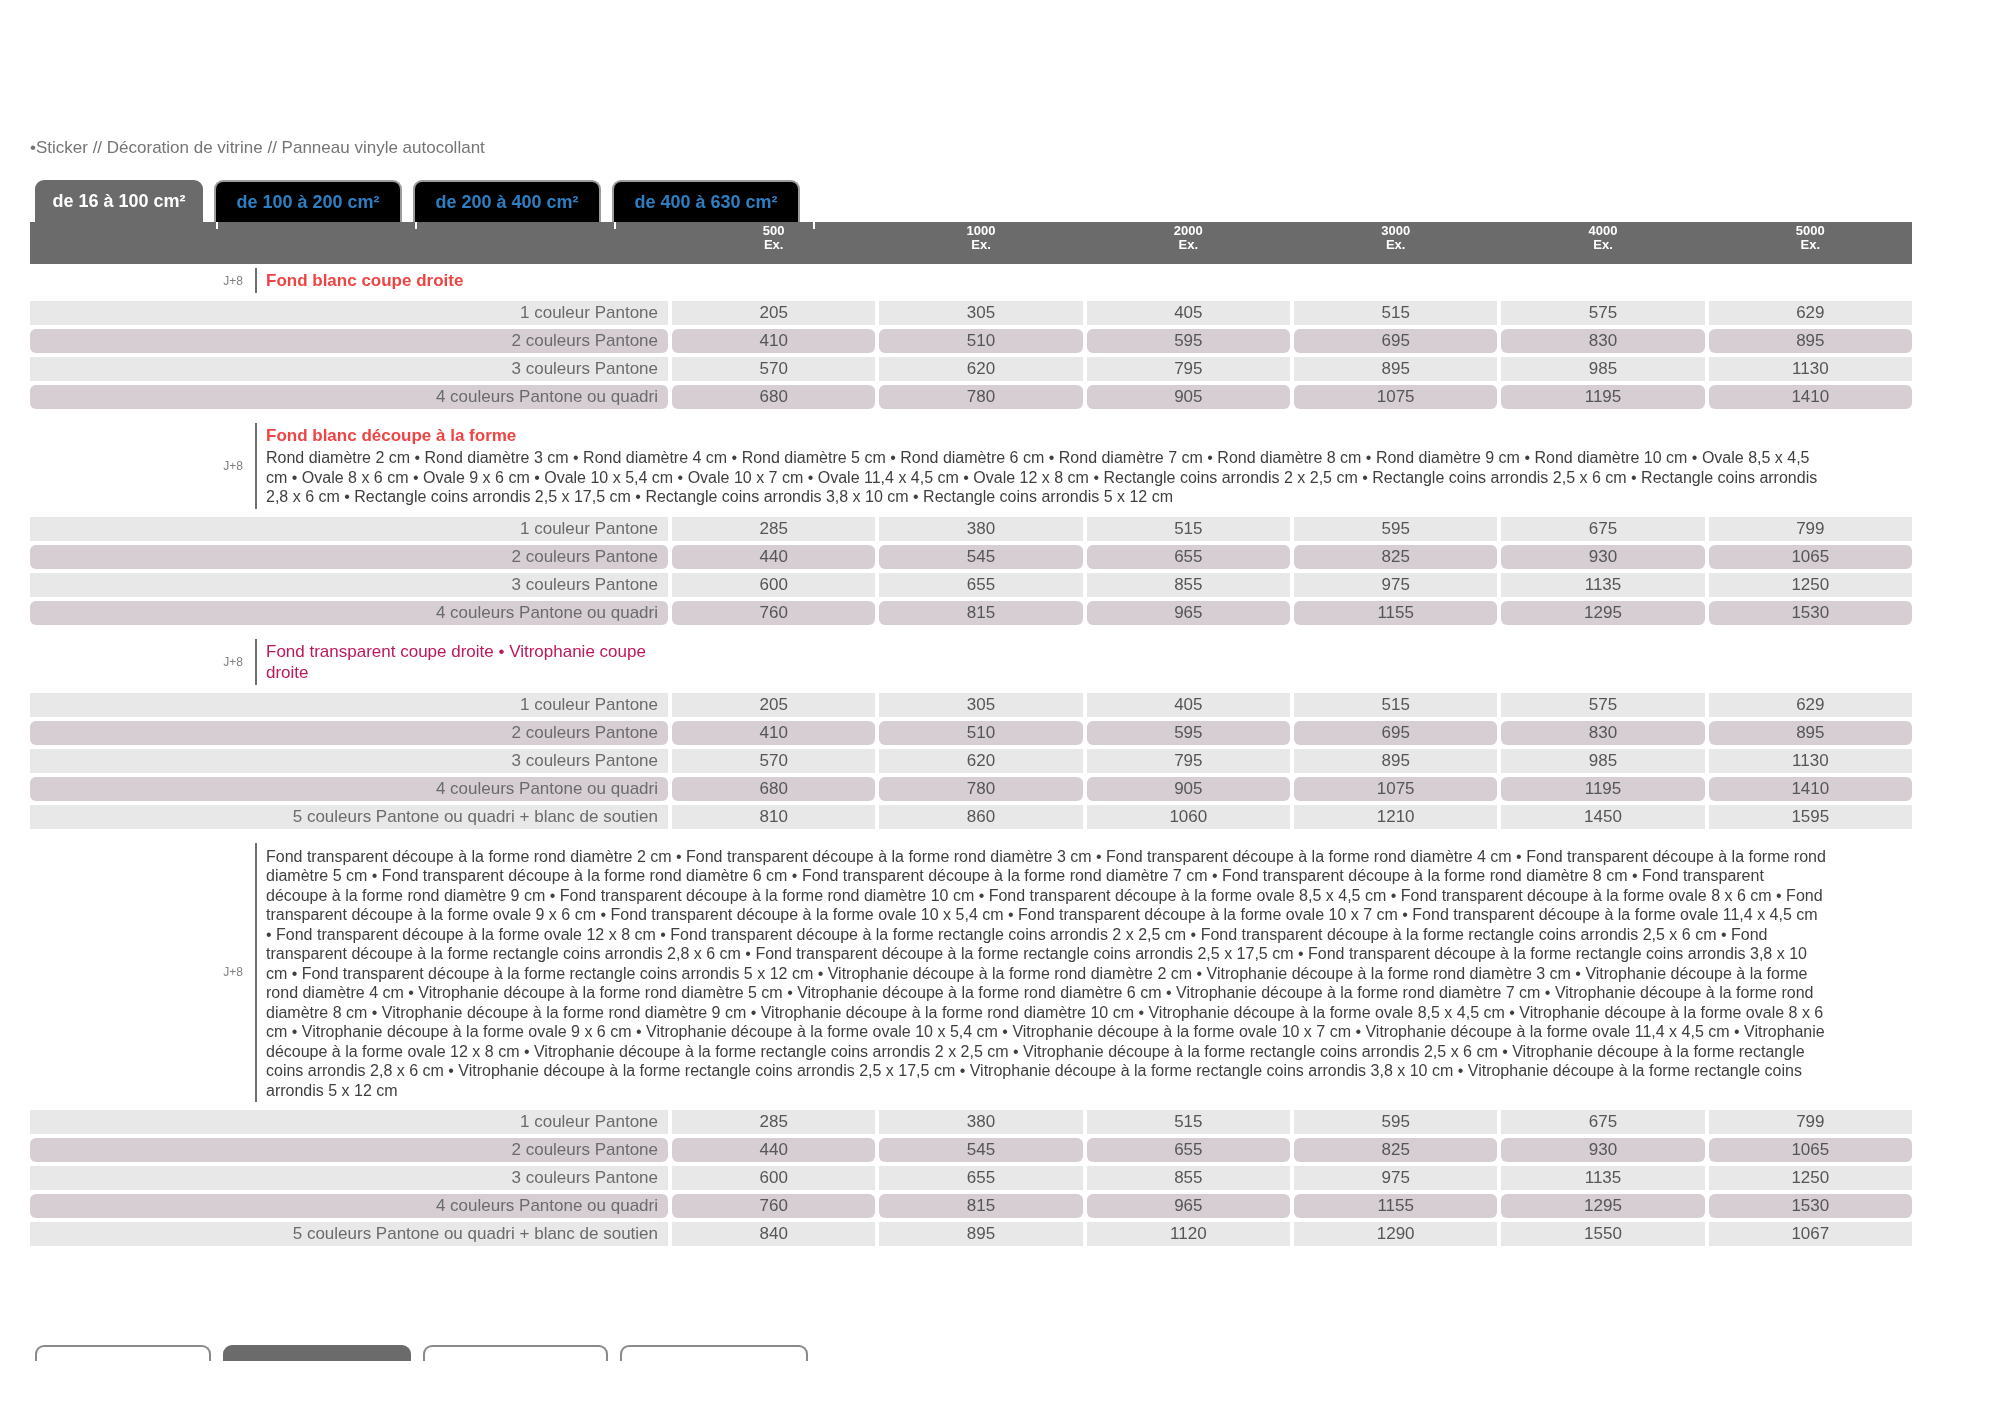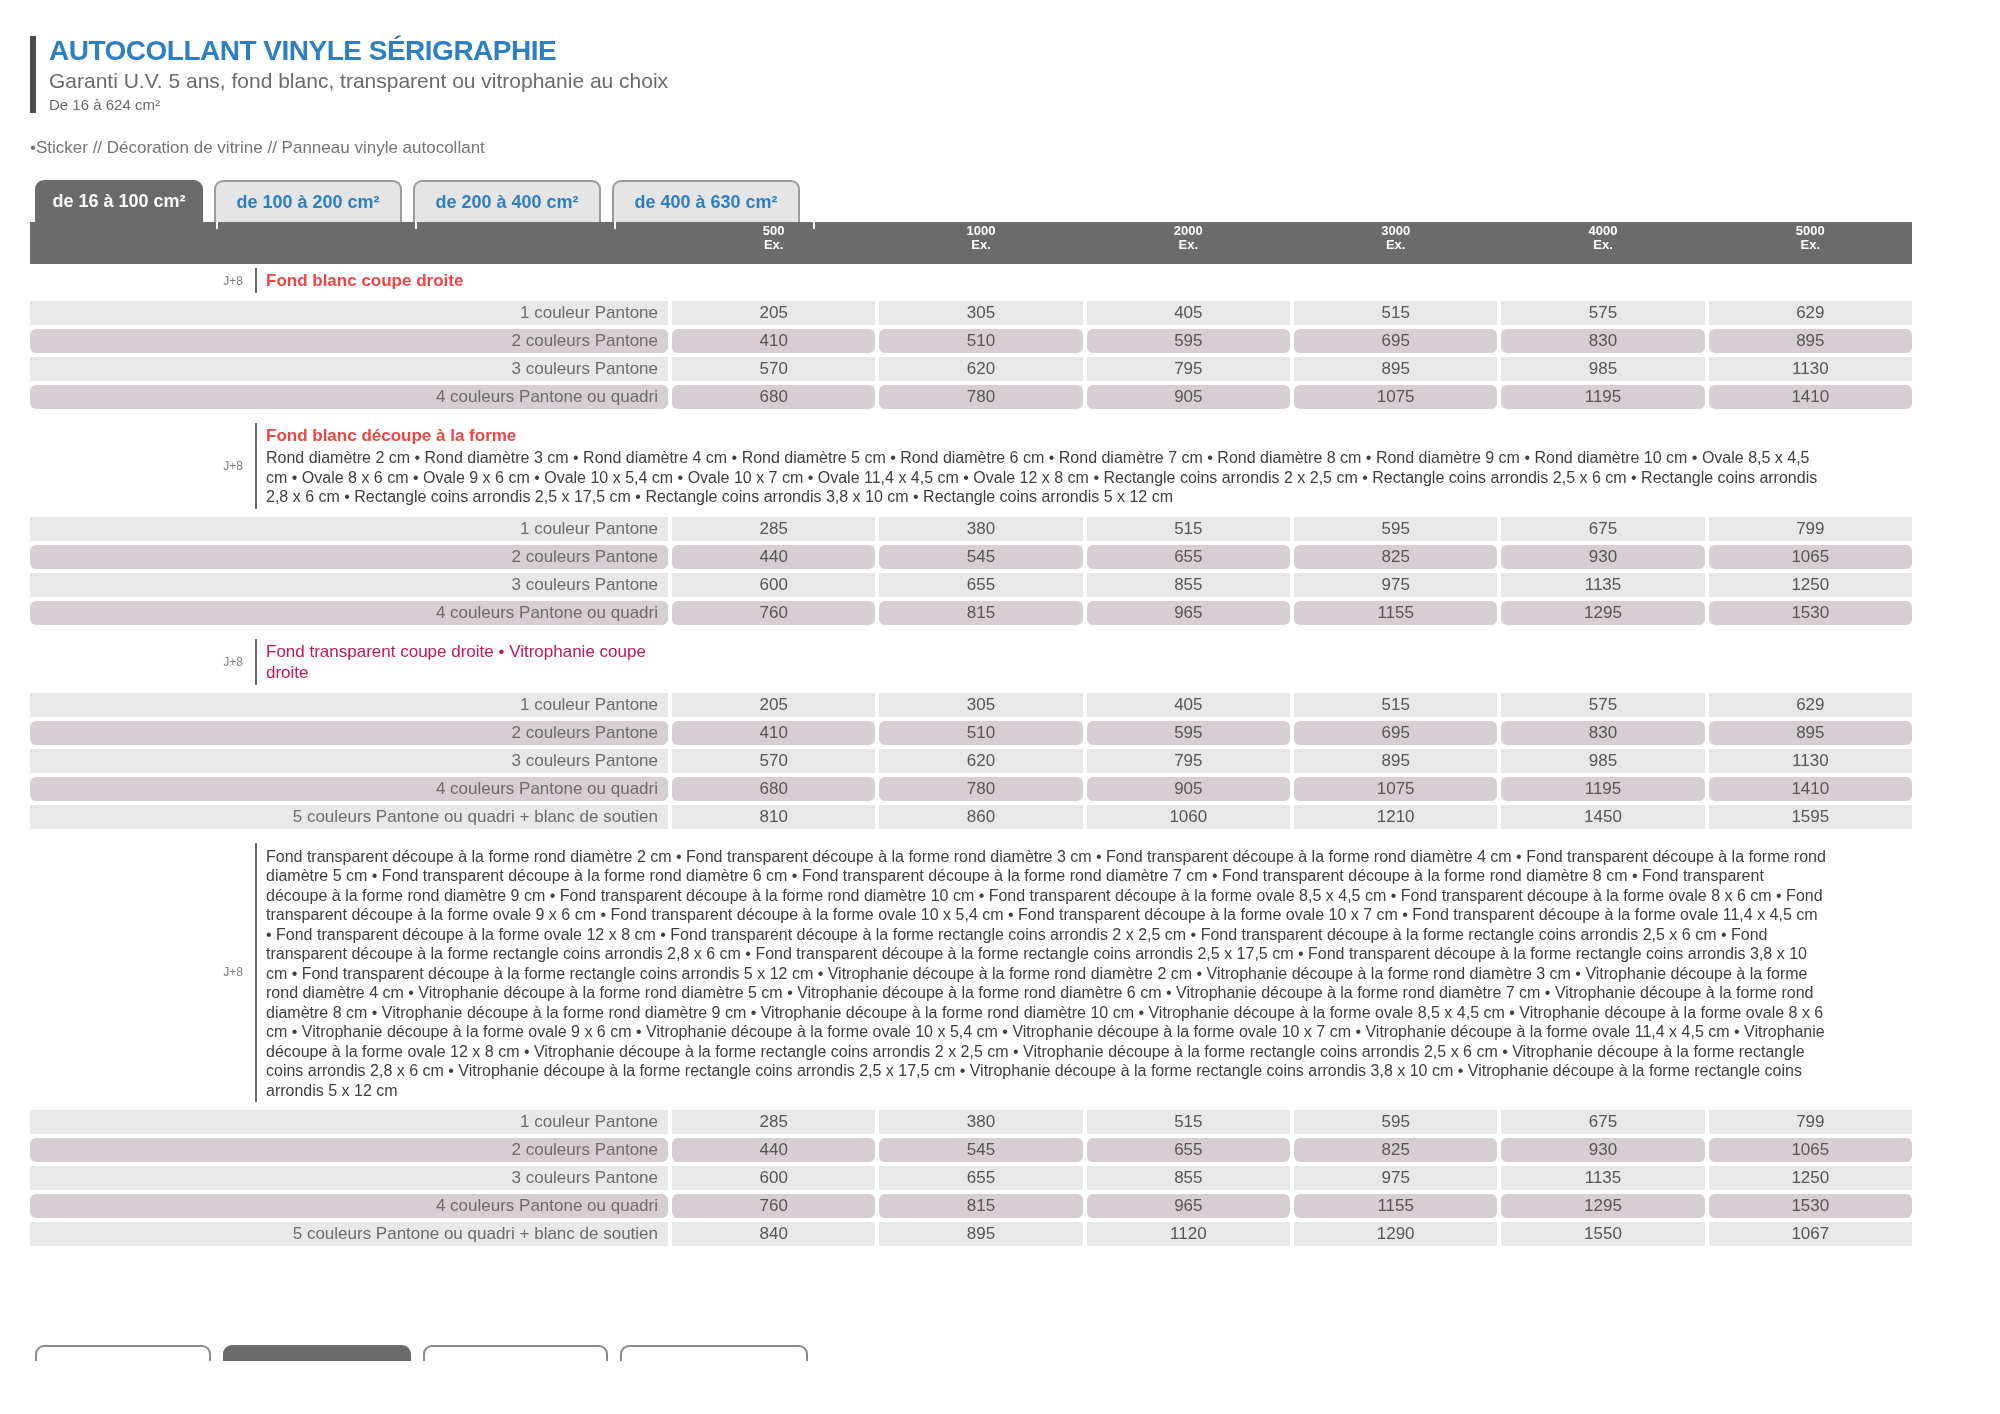--- a/index.html
+++ b/index.html
@@ -16,21 +16,21 @@
 
   .tagline { position:absolute; left:30px; top:138px; font-size:17px; color:#757575; }
 
   
   .tabs { position:absolute; left:35px; top:180px; height:42px; display:flex; align-items:stretch; }
   .tab {
     box-sizing:border-box; border-radius:9px 9px 0 0; display:flex; align-items:center; justify-content:center;
     font-size:18px; white-space:nowrap;
   }
   .tab.active { background:#6b6b6b; color:#ffffff; width:168px; font-weight:bold; }
-  .tab.inactive { background:#e5e5e5; border:2px solid #9c9c9c; border-bottom:none; color:#2e7fc2; width:188px; margin-left:11px; font-weight:bold; }
+  .tab.inactive { background:#000000; border:2px solid #9c9c9c; border-bottom:none; color:#2e7fc2; width:188px; margin-left:11px; font-weight:bold; }
 
   
   .qty-bar {
     position:absolute; left:30px; top:222px; width:1882px; height:42px; background:#6b6b6b;
     display:grid; grid-template-columns:638px repeat(6,1fr); column-gap:4px;
   }
   .qty-cell { color:#ffffff; text-align:center; font-size:13px; font-weight:bold; line-height:14px; padding-top:2px; }
   .qty-tick { position:absolute; top:0; width:2px; height:7px; background:#ffffff; }
 
   
@@ -59,25 +59,20 @@
   .btab:nth-child(1){ width:176px; }
   .btab:nth-child(2){ width:188px; }
   .btab:nth-child(3){ width:185px; }
   .btab:nth-child(4){ width:188px; }
 </style>
 </head>
 <body>
 
 <div class="page">
 
-  <div class="header-block">
-    <div class="page-title">AUTOCOLLANT VINYLE SÉRIGRAPHIE</div>
-    <div class="page-subtitle">Garanti U.V. 5 ans, fond blanc, transparent ou vitrophanie au choix</div>
-    <div class="page-size">De 16 à 624 cm²</div>
-  </div>
 
   <div class="tagline">•Sticker // Décoration de vitrine // Panneau vinyle autocollant</div>
 
   <div class="tabs">
       <div class="tab active">de 16 à 100 cm²</div>
       <div class="tab inactive">de 100 à 200 cm²</div>
       <div class="tab inactive">de 200 à 400 cm²</div>
       <div class="tab inactive">de 400 à 630 cm²</div>
     </div>
 

